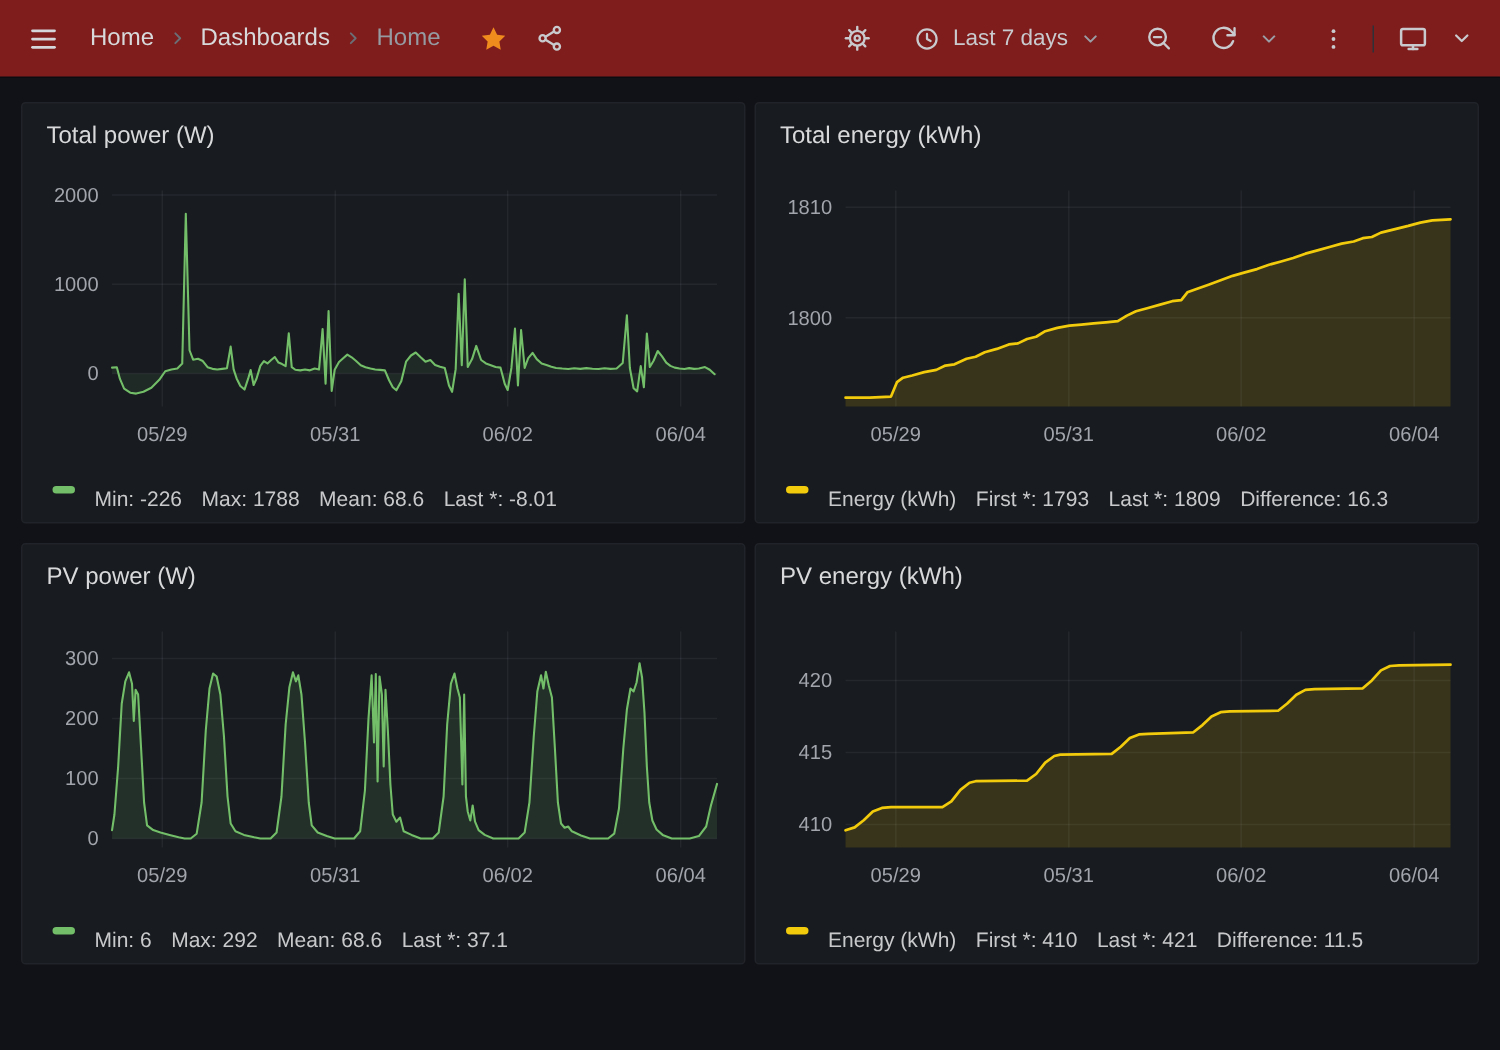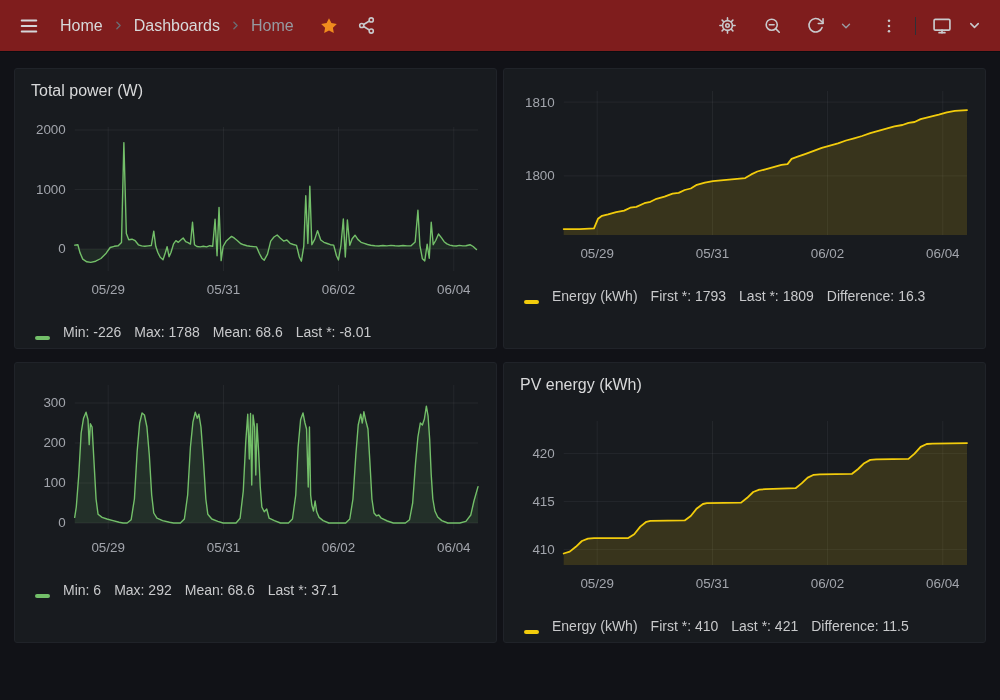--- a/index.html
+++ b/index.html
@@ -38,21 +38,21 @@
     background:#181b1f;border:1px solid #202329;border-radius:3px;
     height:281px;box-sizing:border-box;padding:10px 14px;
     display:flex;flex-direction:column;
   }
   .ptitle{
     margin:0 0 12px 2px;font-size:16px;font-weight:500;color:#d8d9da;line-height:24px;
     cursor:pointer;
   }
   svg.chart{display:block;width:100%;height:200px;flex:0 0 auto}
   .tick{fill:#a2a5ac;font-size:13.5px;font-family:"Liberation Sans","DejaVu Sans",sans-serif}
-  .legend{display:flex;align-items:flex-end;gap:13px;margin:9px 0 0 6px;flex-wrap:nowrap}
+  .legend{display:flex;align-items:flex-start;gap:13px;margin:9px 0 0 6px;flex-wrap:nowrap}
   .dash{width:15px;height:4.5px;border-radius:2.5px;flex:0 0 auto;cursor:pointer}
   .litem{font-size:14px;color:#c8c9cb;white-space:nowrap}
 </style>
 </head>
 <body>
 
 <header class="navbar">
   <button class="icon-btn">
     <svg width="22" height="22" viewBox="0 0 24 24" fill="none" stroke="#d5d6da" stroke-width="2" stroke-linecap="round">
         <line x1="4" y1="6" x2="20" y2="6"></line>
@@ -97,20 +97,30 @@
           <line x1="12" y1="18.8" x2="12" y2="21.6"></line>
           <line x1="2.4" y1="12" x2="5.2" y2="12"></line>
           <line x1="18.8" y1="12" x2="21.6" y2="12"></line>
           <line x1="5.2" y1="5.2" x2="7.2" y2="7.2"></line>
           <line x1="16.8" y1="16.8" x2="18.8" y2="18.8"></line>
           <line x1="5.2" y1="18.8" x2="7.2" y2="16.8"></line>
           <line x1="16.8" y1="7.2" x2="18.8" y2="5.2"></line>
         </svg>
     </button>
 
+    <button class="timepicker" style="margin-left:10px">
+      <svg width="18" height="18" viewBox="0 0 24 24" fill="none" stroke="#c9cacd" stroke-width="2" stroke-linecap="round" stroke-linejoin="round">
+          <circle cx="12" cy="12" r="8.5"></circle>
+          <polyline points="12 7.5 12 12 15.2 13.8"></polyline>
+        </svg>
+      <span>Last 7 days</span>
+      <svg width="14" height="14" viewBox="0 0 24 24" fill="none" stroke="#9a9da4" stroke-width="2.4" stroke-linecap="round" stroke-linejoin="round">
+          <polyline points="6 9 12 15 18 9"></polyline>
+        </svg>
+    </button>
 
     <button class="icon-btn" style="margin-left:10px">
       <svg width="19" height="19" viewBox="0 0 24 24" fill="none" stroke="#c9cacd" stroke-width="2" stroke-linecap="round">
           <circle cx="11" cy="11" r="7"></circle>
           <line x1="20.5" y1="20.5" x2="16" y2="16"></line>
           <line x1="8" y1="11" x2="14" y2="11"></line>
         </svg>
     </button>
 
     <button class="icon-btn" style="margin-left:8px">
@@ -175,20 +185,21 @@
     <div class="legend">
         <span class="dash" style="background: rgb(115, 191, 105);"></span>
         <span class="litem">Min: -226</span>
         <span class="litem">Max: 1788</span>
         <span class="litem">Mean: 68.6</span>
         <span class="litem">Last *: -8.01</span>
       </div>
   </section>
 
   <section class="panel">
+    <h2 class="ptitle">Total energy (kWh)</h2>
     <svg class="chart" viewBox="0 0 456 200" preserveAspectRatio="none">
         <line x1="79.7" y1="12" x2="79.7" y2="156" stroke="rgba(204,204,220,0.07)" stroke-width="1"></line>
         <text class="tick" x="79.7" y="179" text-anchor="middle">05/29</text>
         <line x1="195.8" y1="12" x2="195.8" y2="156" stroke="rgba(204,204,220,0.07)" stroke-width="1"></line>
         <text class="tick" x="195.8" y="179" text-anchor="middle">05/31</text>
         <line x1="311.5" y1="12" x2="311.5" y2="156" stroke="rgba(204,204,220,0.07)" stroke-width="1"></line>
         <text class="tick" x="311.5" y="179" text-anchor="middle">06/02</text>
         <line x1="427.6" y1="12" x2="427.6" y2="156" stroke="rgba(204,204,220,0.07)" stroke-width="1"></line>
         <text class="tick" x="427.6" y="179" text-anchor="middle">06/04</text>
         <line x1="46" y1="96.9" x2="452" y2="96.9" stroke="rgba(204,204,220,0.07)" stroke-width="1"></line>
@@ -201,20 +212,21 @@
     <div class="legend">
         <span class="dash" style="background: rgb(242, 204, 12);"></span>
         <span class="litem">Energy (kWh)</span>
         <span class="litem">First *: 1793</span>
         <span class="litem">Last *: 1809</span>
         <span class="litem">Difference: 16.3</span>
       </div>
   </section>
 
   <section class="panel">
+    <h2 class="ptitle">PV power (W)</h2>
     <svg class="chart" viewBox="0 0 456 200" preserveAspectRatio="none">
         <line x1="79.7" y1="12" x2="79.7" y2="156" stroke="rgba(204,204,220,0.07)" stroke-width="1"></line>
         <text class="tick" x="79.7" y="179" text-anchor="middle">05/29</text>
         <line x1="195.8" y1="12" x2="195.8" y2="156" stroke="rgba(204,204,220,0.07)" stroke-width="1"></line>
         <text class="tick" x="195.8" y="179" text-anchor="middle">05/31</text>
         <line x1="311.5" y1="12" x2="311.5" y2="156" stroke="rgba(204,204,220,0.07)" stroke-width="1"></line>
         <text class="tick" x="311.5" y="179" text-anchor="middle">06/02</text>
         <line x1="427.6" y1="12" x2="427.6" y2="156" stroke="rgba(204,204,220,0.07)" stroke-width="1"></line>
         <text class="tick" x="427.6" y="179" text-anchor="middle">06/04</text>
         <line x1="46" y1="150.0" x2="452" y2="150.0" stroke="rgba(204,204,220,0.07)" stroke-width="1"></line>

